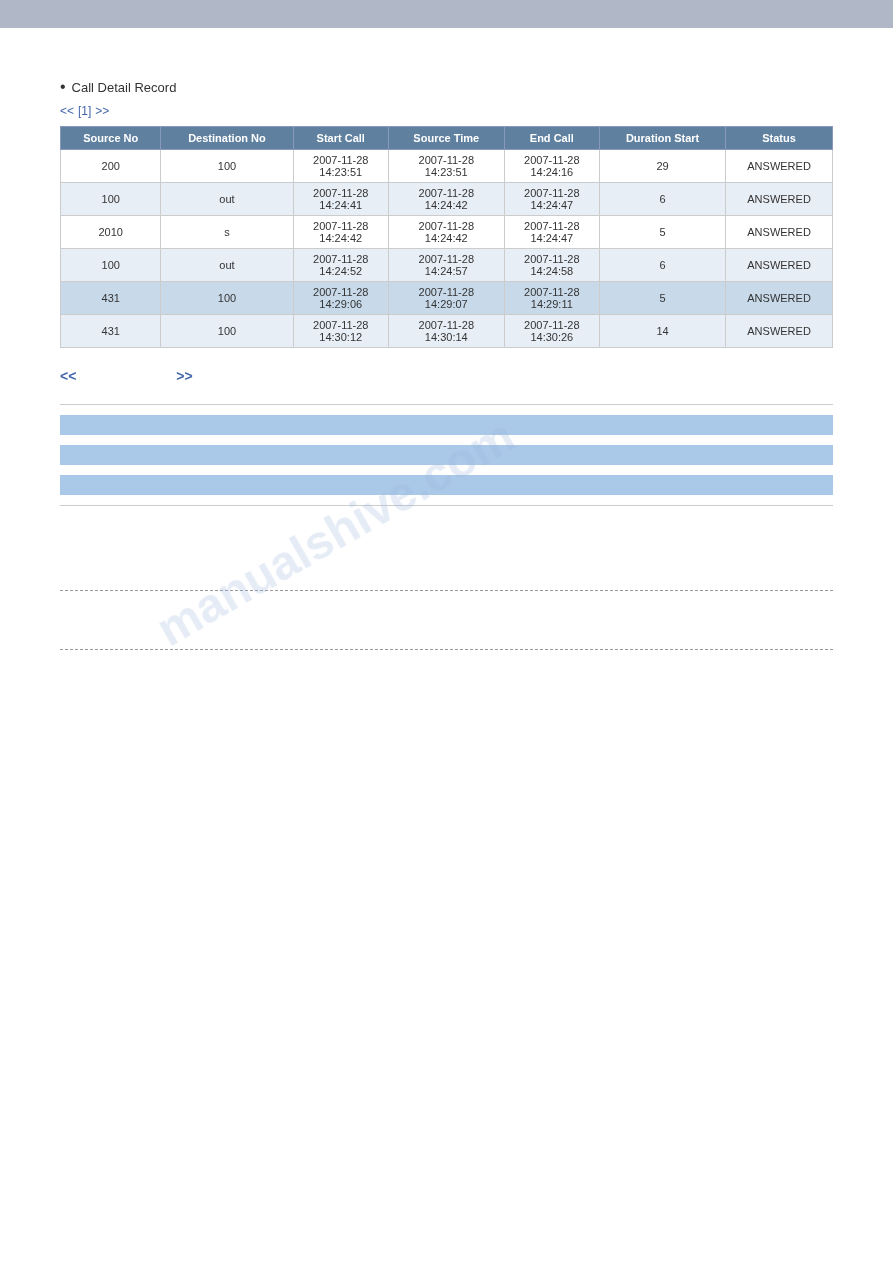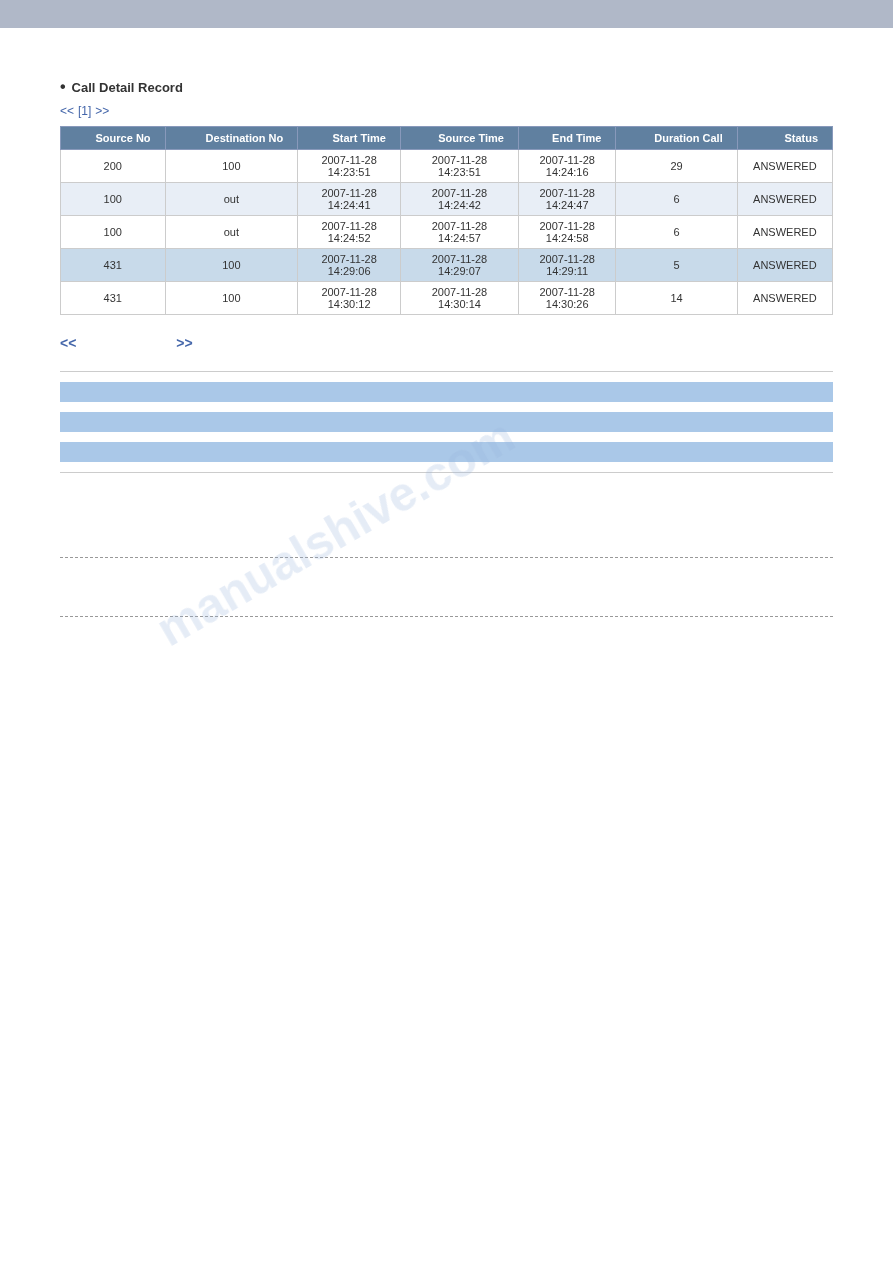--- a/index.html
+++ b/index.html
@@ -16,21 +16,21 @@
       width: 100%;
       margin-bottom: 10px;
     }
 
     .page-wrapper {
       padding: 10px 60px 20px 60px;
     }
 
     .section-title {
       font-size: 13px;
-      font-weight: bold;
+      font-weight: normal;
       margin-bottom: 8px;
       margin-top: 30px;
       display: flex;
       align-items: center;
       gap: 6px;
     }
 
     .section-title::before {
       content: "•";
       font-size: 16px;
@@ -53,22 +53,22 @@
 
     table.cdr-table {
       border-collapse: collapse;
       width: 100%;
       font-size: 11px;
     }
 
     table.cdr-table th {
       background: #6080a0;
       color: #ffffff;
-      text-align: right;
-      padding: 5px 14px;
+      text-align: center;
+      padding: 5px 8px;
       border: 1px solid #8899bb;
       font-weight: bold;
       font-size: 11px;
     }
 
     table.cdr-table td {
       text-align: center;
       padding: 4px 6px;
       border: 1px solid #cccccc;
       font-size: 11px;
@@ -154,24 +154,24 @@
     <a>&lt;&lt;</a>
     <span>[1]</span>
     <a>&gt;&gt;</a>
   </div>
 
   <table class="cdr-table">
     <thead>
       <tr>
         <th>Source No</th>
         <th>Destination No</th>
-        <th>Start Time</th>
+        <th>Start Call</th>
         <th>Source Time</th>
-        <th>End Time</th>
-        <th>Duration Call</th>
+        <th>End Call</th>
+        <th>Duration Start</th>
         <th>Status</th>
       </tr>
     </thead>
     <tbody id="table-body">
     <tr>
           <td style="white-space: pre-line; border-radius: 11px;">200</td>
           <td style="white-space: pre-line;">100</td>
           <td style="white-space: pre-line;">2007-11-28
 14:23:51</td>
           <td style="white-space: pre-line;">2007-11-28
@@ -187,20 +187,32 @@
           <td style="white-space: pre-line;">2007-11-28
 14:24:41</td>
           <td style="white-space: pre-line;">2007-11-28
 14:24:42</td>
           <td style="white-space: pre-line;">2007-11-28
 14:24:47</td>
           <td style="white-space: pre-line;">6</td>
           <td style="white-space: pre-line;">ANSWERED</td>
         </tr>
         <tr>
+          <td style="white-space: pre-line;">2010</td>
+          <td style="white-space: pre-line;">s</td>
+          <td style="white-space: pre-line;">2007-11-28
+14:24:42</td>
+          <td style="white-space: pre-line;">2007-11-28
+14:24:42</td>
+          <td style="white-space: pre-line;">2007-11-28
+14:24:47</td>
+          <td style="white-space: pre-line;">5</td>
+          <td style="white-space: pre-line;">ANSWERED</td>
+        </tr>
+        <tr>
           <td style="white-space: pre-line;">100</td>
           <td style="white-space: pre-line;">out</td>
           <td style="white-space: pre-line;">2007-11-28
 14:24:52</td>
           <td style="white-space: pre-line;">2007-11-28
 14:24:57</td>
           <td style="white-space: pre-line;">2007-11-28
 14:24:58</td>
           <td style="white-space: pre-line;">6</td>
           <td style="white-space: pre-line;">ANSWERED</td>

